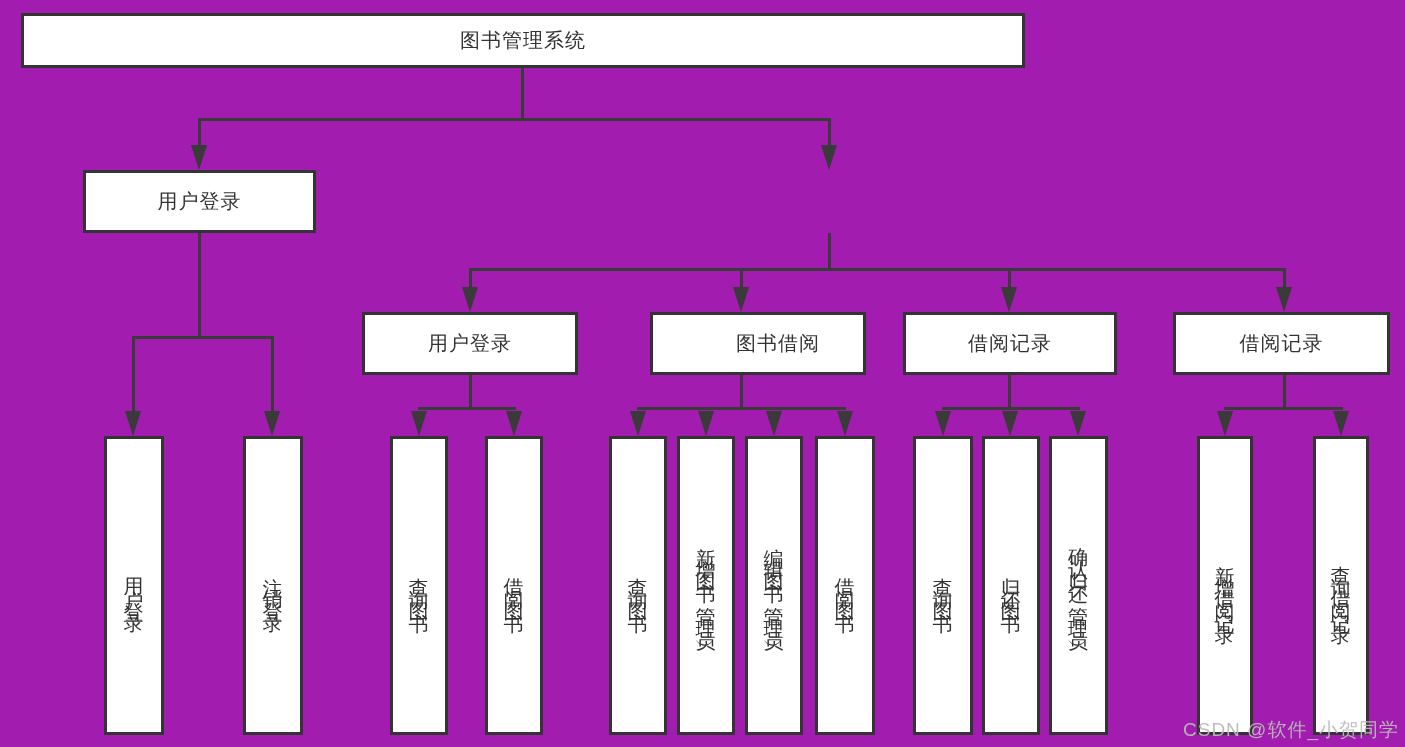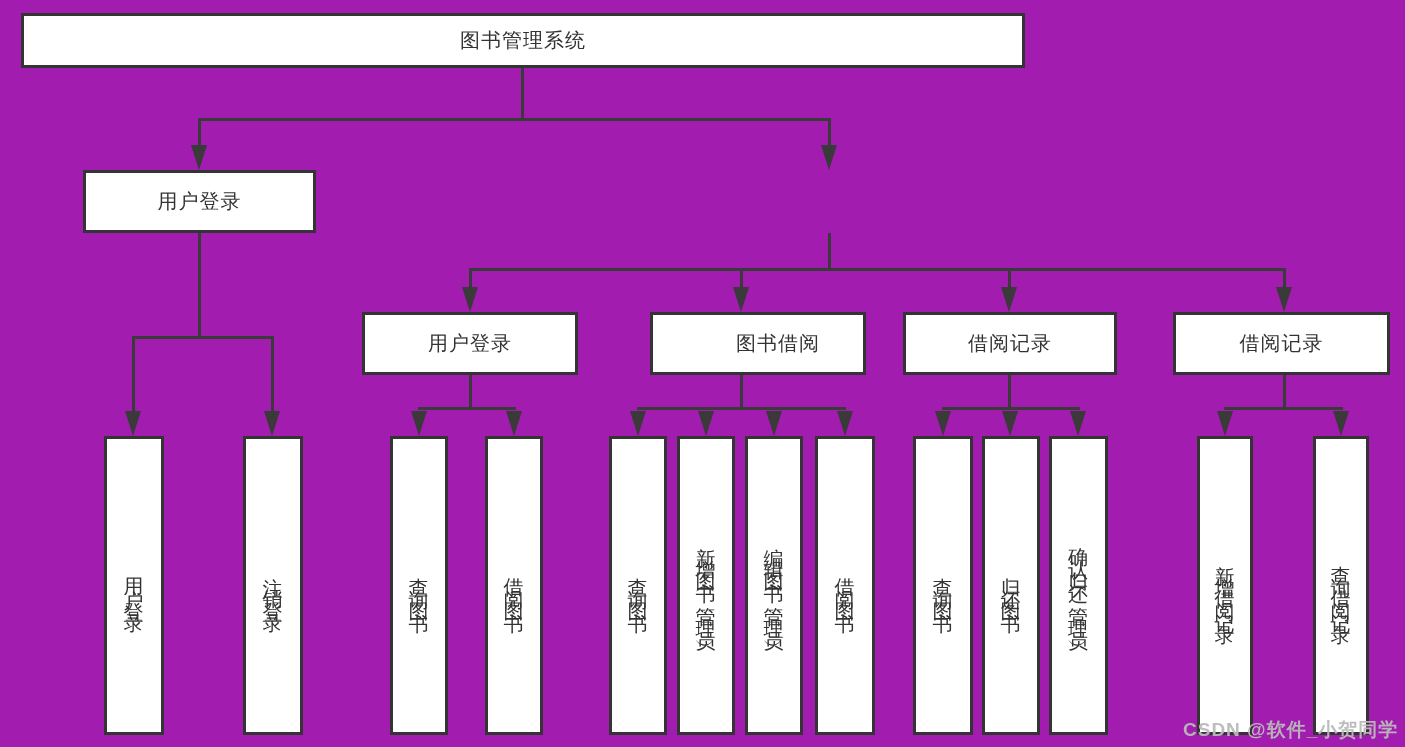--- a/index.html
+++ b/index.html
@@ -49,21 +49,20 @@
     border-top:25px solid #3a3a3a;
   }
   .watermark{
     position:absolute;
     left:1183px;top:717px;
     font-size:19px;
     color:rgba(185,185,185,0.95);
     letter-spacing:1px;
     z-index:5;
     white-space:nowrap;
-    font-weight:bold;
   }
 </style>
 </head>
 <body>
 
 <div id="stage">
 
   <div class="box" style="left:21px;top:13px;width:1004px;height:55px;">
     <span>图书管理系统</span>
   </div>

